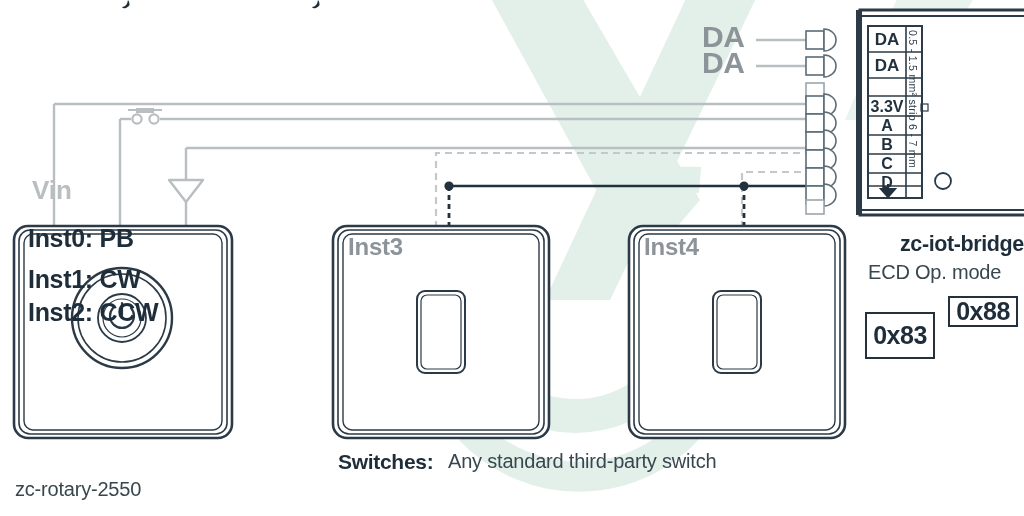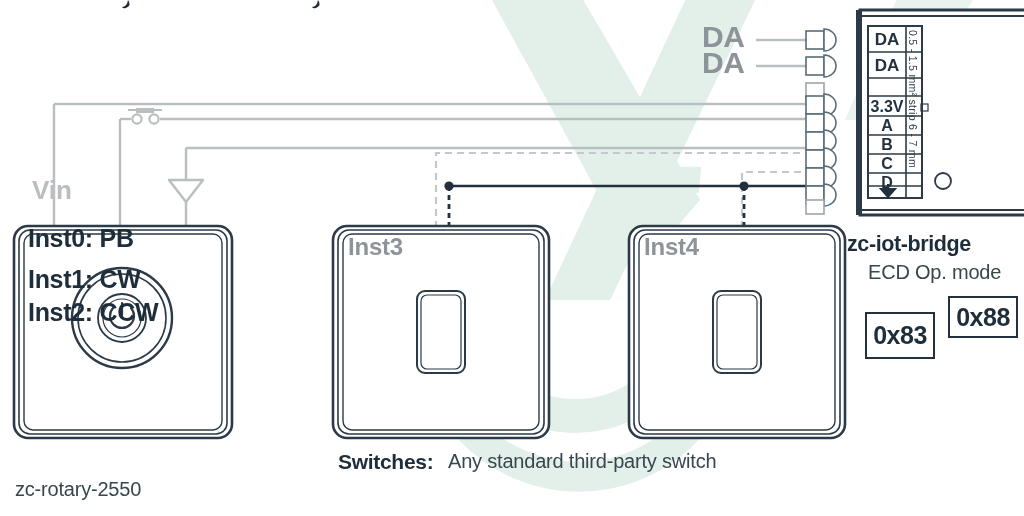--- a/index.html
+++ b/index.html
@@ -298,23 +298,23 @@
     <g fill="#ffffff" stroke="#2b3a46">
       <rect x="629" y="226" width="216" height="212" rx="14" stroke-width="2.6"></rect>
       <rect x="634" y="230" width="206" height="204" rx="11" stroke-width="1.6" fill="none"></rect>
       <rect x="639" y="234" width="196" height="196" rx="9" stroke-width="1.4" fill="none"></rect>
       <rect x="713" y="291" width="48" height="82" rx="8" stroke-width="2" fill="#ffffff"></rect>
       <rect x="717" y="295" width="40" height="74" rx="6" stroke-width="1.2" fill="none"></rect>
     </g>
   </svg>
   <div class="inst-label" style="left:644px;top:233px;font-size:24px;">Inst4</div>
 
-  <div class="bridge-title" style="left:847px;top:232px;">zc-iot-bridge</div>
+  <div class="bridge-title" style="left:900px;top:232px;">zc-iot-bridge</div>
   <div class="bridge-sub" style="left:868px;top:261px;">ECD Op. mode</div>
   <div class="hexbox" style="left:865px;top:312px;width:70px;height:47px;">0x83</div>
-  <div class="hexbox" style="left:948px;top:296px;width:70px;height:42px;">0x88</div>
+  <div class="hexbox" style="left:948px;top:296px;width:70px;height:31px;">0x88</div>
 
   <div class="cap-reg" style="left:15px;top:478px;">zc-rotary-2550</div>
 
   <div class="cap-bold" style="left:338px;top:450px;">Switches:</div>
   <div class="cap-reg" style="left:448px;top:450px;">Any standard third-party switch</div>
 
 </div>
 
 </body></html>

